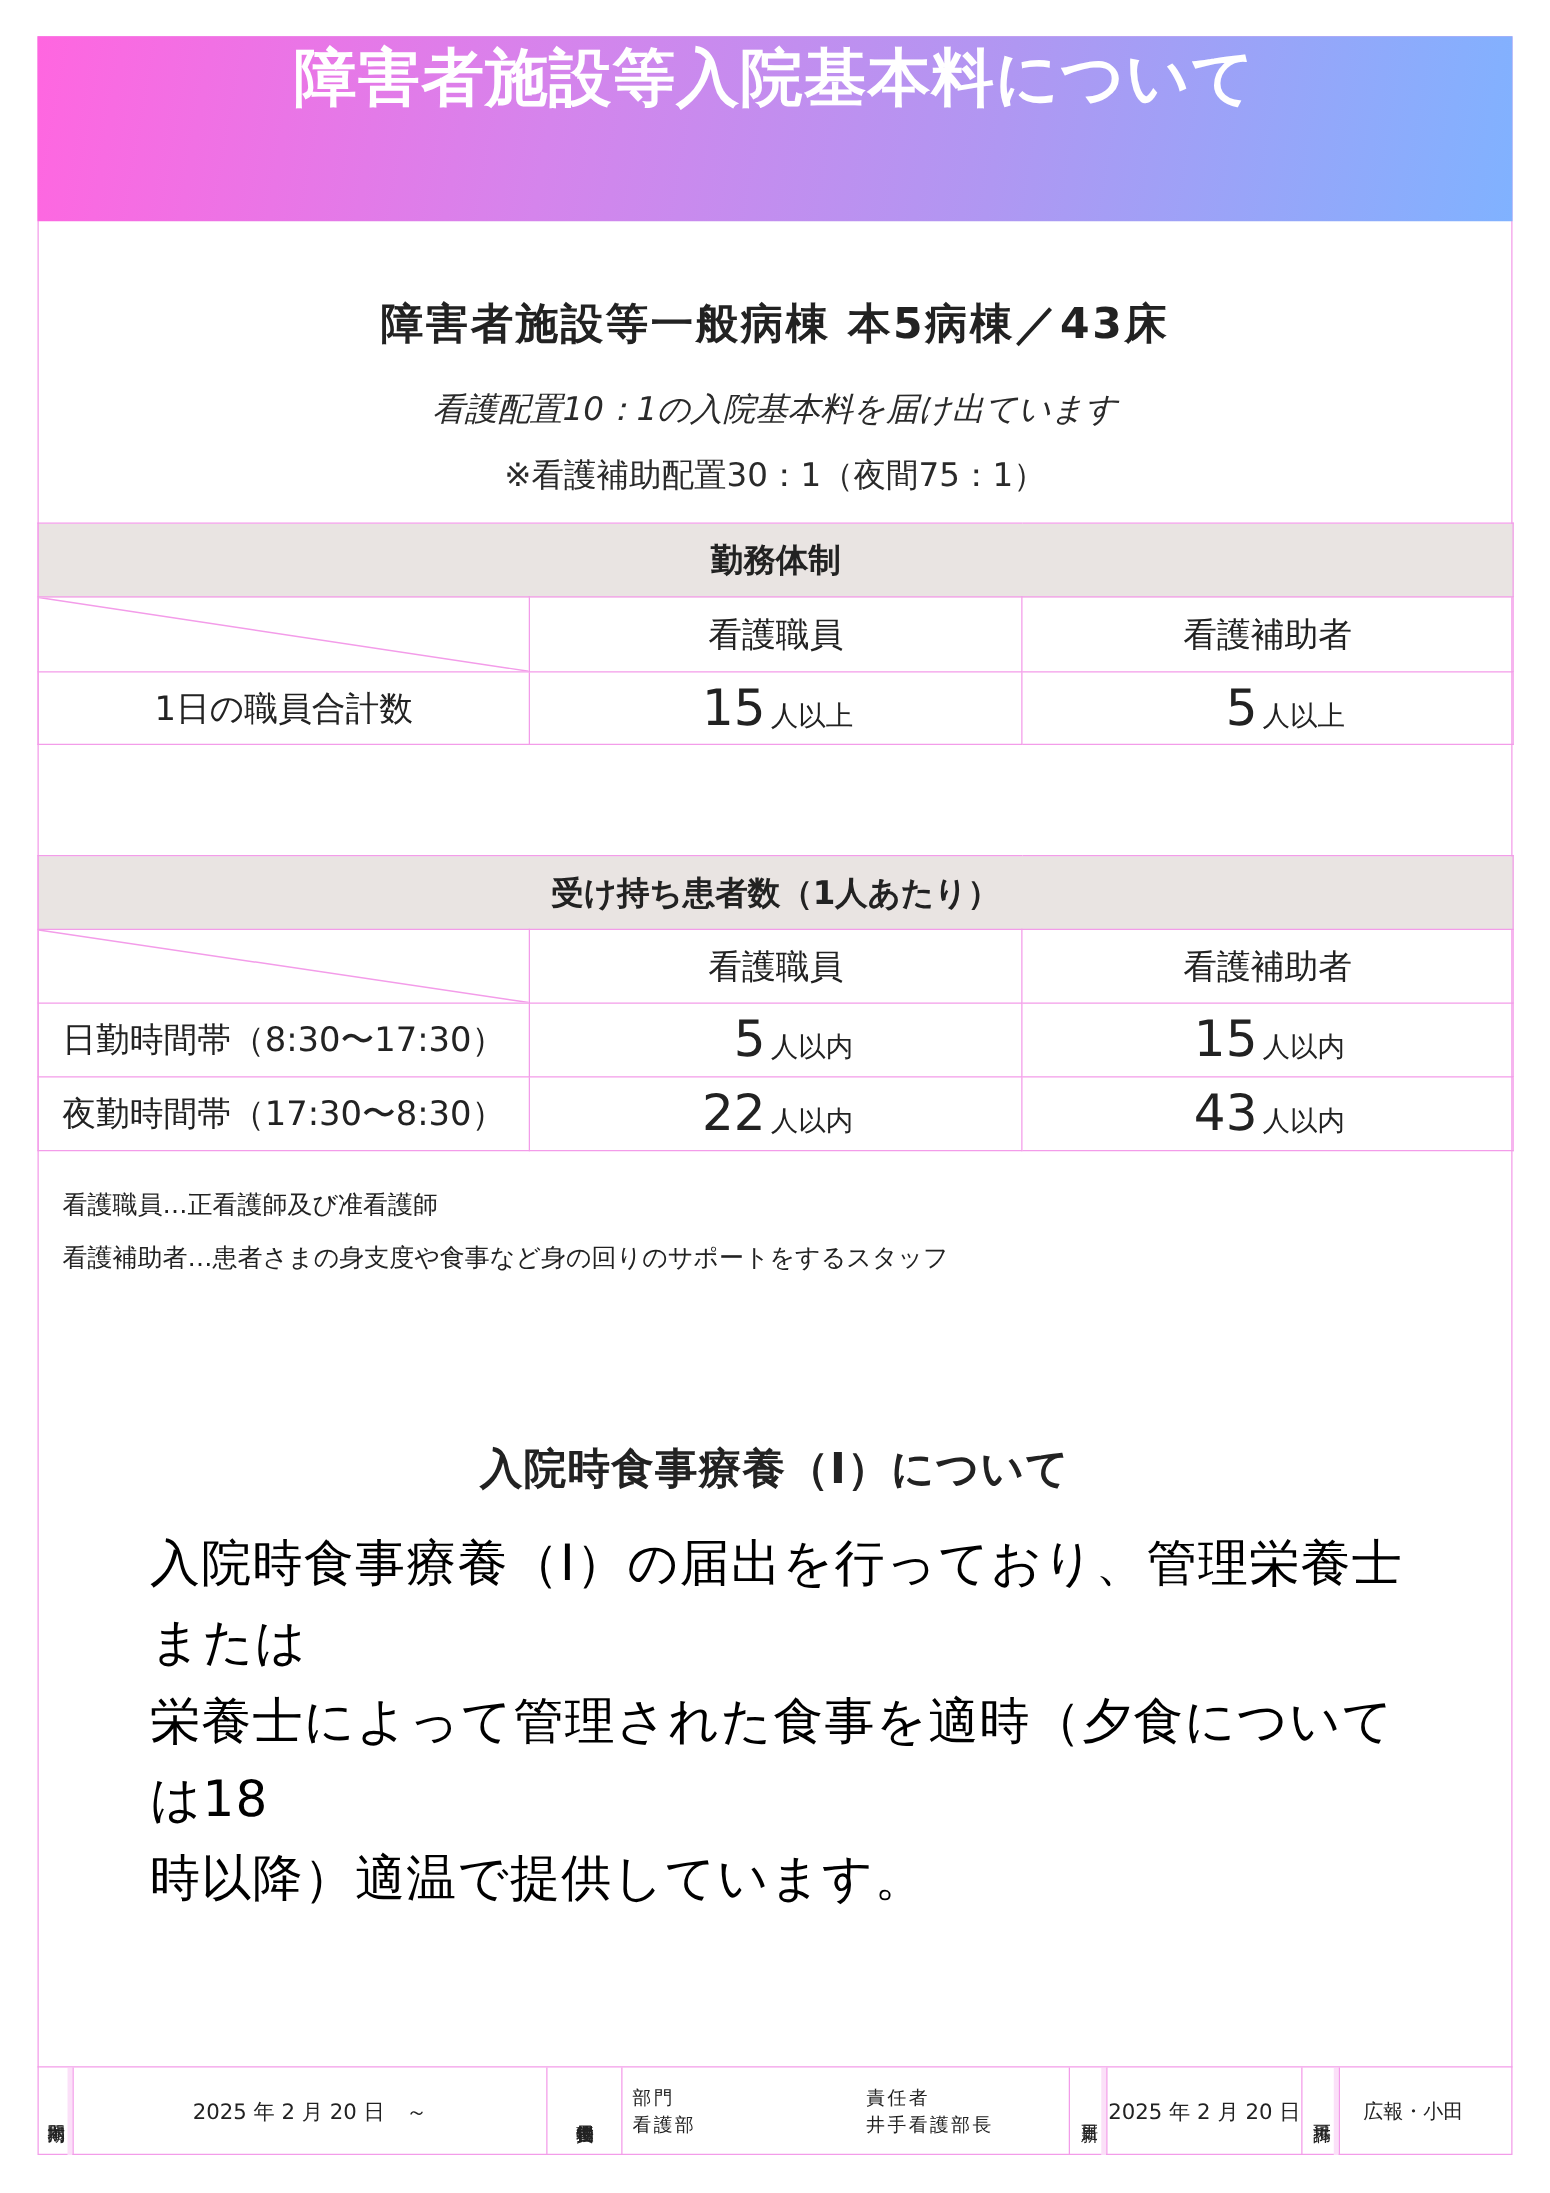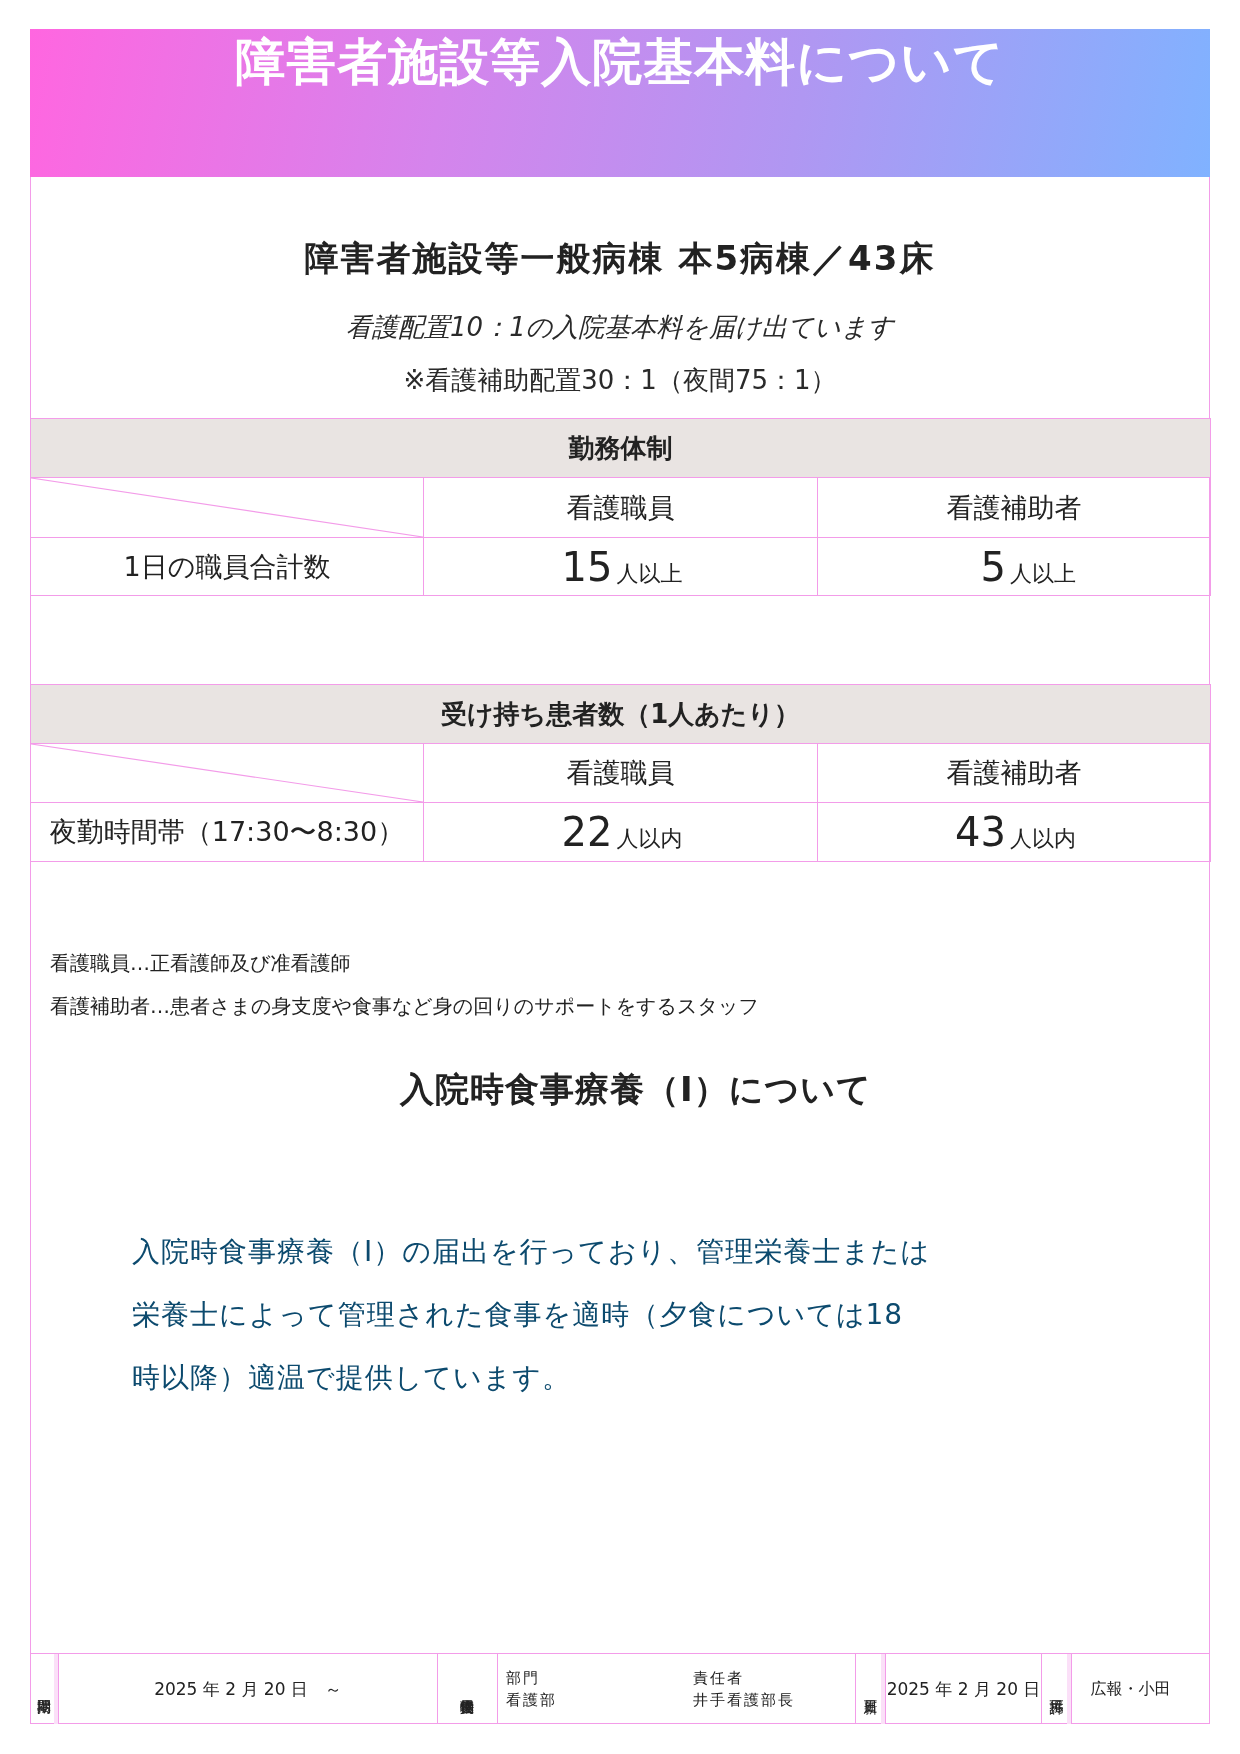--- a/index.html
+++ b/index.html
@@ -22,23 +22,23 @@
   table.grid td { font-size: 27px; color: #222; }
   td.diag { position: relative; background: transparent; }
   td.diag svg { position: absolute; left: 0; top: 0; width: 100%; height: 100%; }
   .val { display: inline-block; text-align: right; }
   .num { font-size: 40px; }
   .unit { font-size: 22px; margin-left: 4px; }
   .val-col2 { width: 124px; }
   .val-col3 { width: 124px; }
 
   .note { position: absolute; left: 50px; font-size: 20px; color: #222; }
-  .section-title { top: 1067px; font-size: 34px; font-weight: bold; letter-spacing: 1px; color: #222; padding-left: 16px; }
-  .body-text { position: absolute; left: 120px; top: 1220px; width: 1010px; font-size: 28px;
-               line-height: 63px; color: #0c4a6e; letter-spacing: 1px; margin-left: 12px; }
+  .section-title { top: 1152px; font-size: 34px; font-weight: bold; letter-spacing: 1px; color: #222; }
+  .body-text { position: absolute; left: 120px; top: 1220px; width: 1010px; font-size: 40px;
+               line-height: 63px; color: #000000; letter-spacing: 1px; }
 
   .footer { position: absolute; left: 30px; top: 1653px; width: 1180px; height: 71px;
             display: flex; border-top: 1px solid #f39ce9; box-sizing: border-box; }
   .fcell { height: 100%; box-sizing: border-box; border-right: 1px solid #f39ce9;
            display: flex; align-items: center; justify-content: center; font-size: 17px; color: #222; }
   .fcell:last-child { border-right: none; }
   .flabel { writing-mode: vertical-rl; font-size: 14px; line-height: 15px; letter-spacing: 0; 
             box-shadow: inset -4px 0 0 #fbe0f8; }
   .flabel-two { writing-mode: vertical-rl; font-size: 14px; line-height: 16px; display: flex;
                 align-items: center; justify-content: center; }
@@ -102,20 +102,29 @@
   <tr style="height:59px;">
     <td class="diag">
       <svg viewBox="0 0 393 59" preserveAspectRatio="none">
         <line x1="0" y1="0" x2="393" y2="59" stroke="#f39ce9" stroke-width="1.2"></line>
       </svg>
     </td>
     <td>看護職員</td>
     <td>看護補助者</td>
   </tr>
   <tr style="height:59px;">
+    <td>日勤時間帯（8:30〜17:30）</td>
+    <td>
+      <span class="val val-col2"><span class="num">5</span><span class="unit">人以内</span></span>
+    </td>
+    <td>
+      <span class="val val-col3"><span class="num">15</span><span class="unit">人以内</span></span>
+    </td>
+  </tr>
+  <tr style="height:59px;">
     <td>夜勤時間帯（17:30〜8:30）</td>
     <td>
       <span class="val val-col2"><span class="num">22</span><span class="unit">人以内</span></span>
     </td>
     <td>
       <span class="val val-col3"><span class="num">43</span><span class="unit">人以内</span></span>
     </td>
   </tr>
 </tbody>
   </table>

